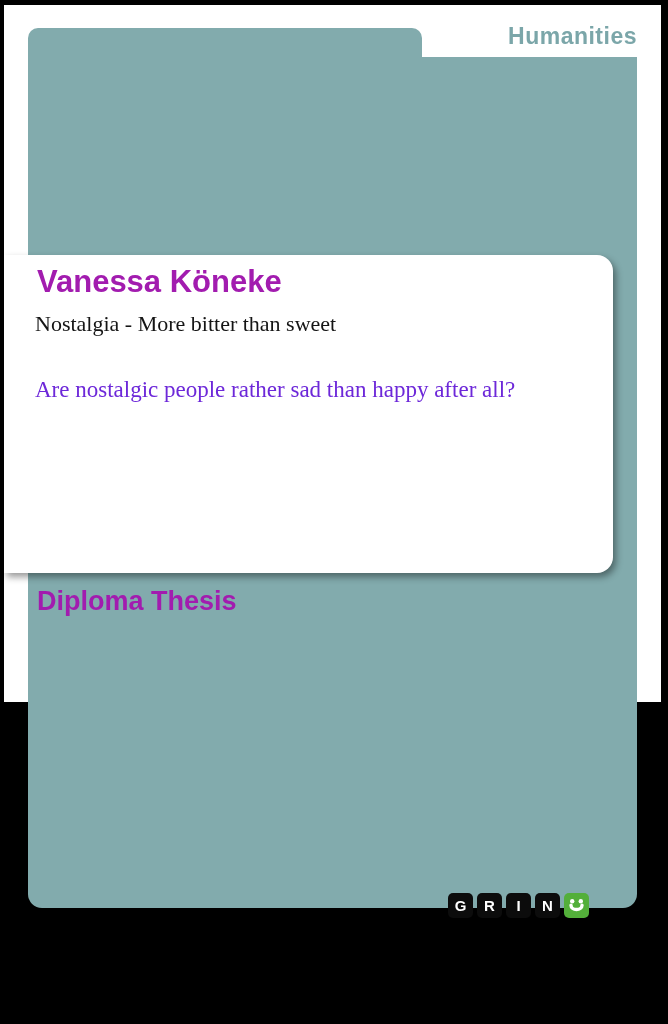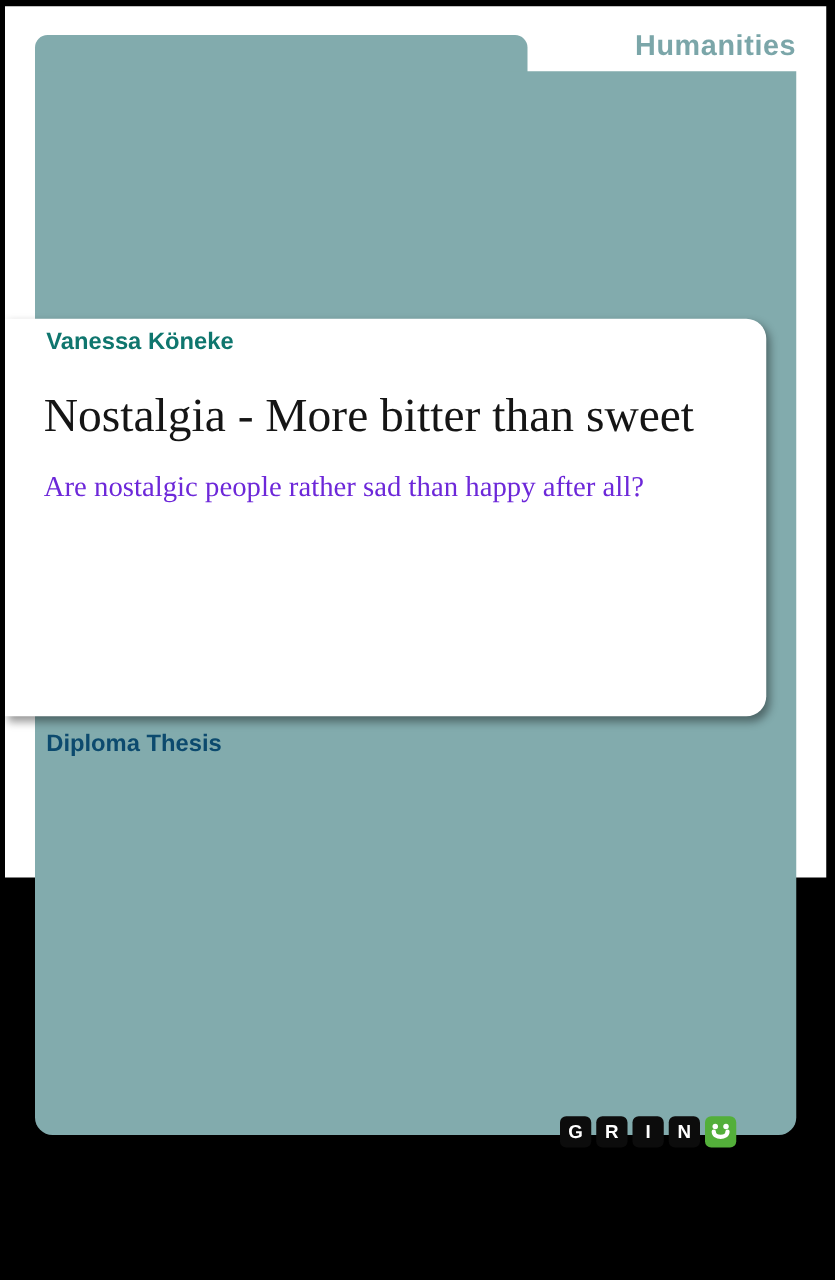--- a/index.html
+++ b/index.html
@@ -58,54 +58,54 @@
     width: 609px;
     height: 318px;
     background: #ffffff;
     border-radius: 0 16px 16px 0;
     box-shadow: 3px 4px 7px rgba(0,0,0,0.40);
   }
   .author-name {
     position: absolute;
     left: 33px;
     top: 8px;
-    font-size: 19px;
+    font-size: 31px;
     font-weight: 700;
-    color: #0f766e;
+    color: #a21caf;
     line-height: 1.2;
   }
   .book-title {
     position: absolute;
     left: 31px;
     top: 56px;
     font-family: "Liberation Serif", serif;
-    font-size: 38px;
+    font-size: 22px;
     font-weight: 400;
     color: #151515;
     line-height: 1.2;
     white-space: nowrap;
   }
   .book-subtitle {
     position: absolute;
     left: 31px;
     top: 121px;
     font-family: "Liberation Serif", serif;
     font-size: 23px;
     font-weight: 400;
     color: #6d28d9;
     line-height: 1.2;
     white-space: nowrap;
   }
   .document-type {
     position: absolute;
     left: 33px;
     top: 580px;
-    font-size: 19px;
+    font-size: 27px;
     font-weight: 700;
-    color: #0c4a6e;
+    color: #a21caf;
     line-height: 1.2;
   }
   .grin-logo {
     position: absolute;
     left: 444px;
     top: 888px;
     display: flex;
     gap: 4px;
   }
   .grin-box {

